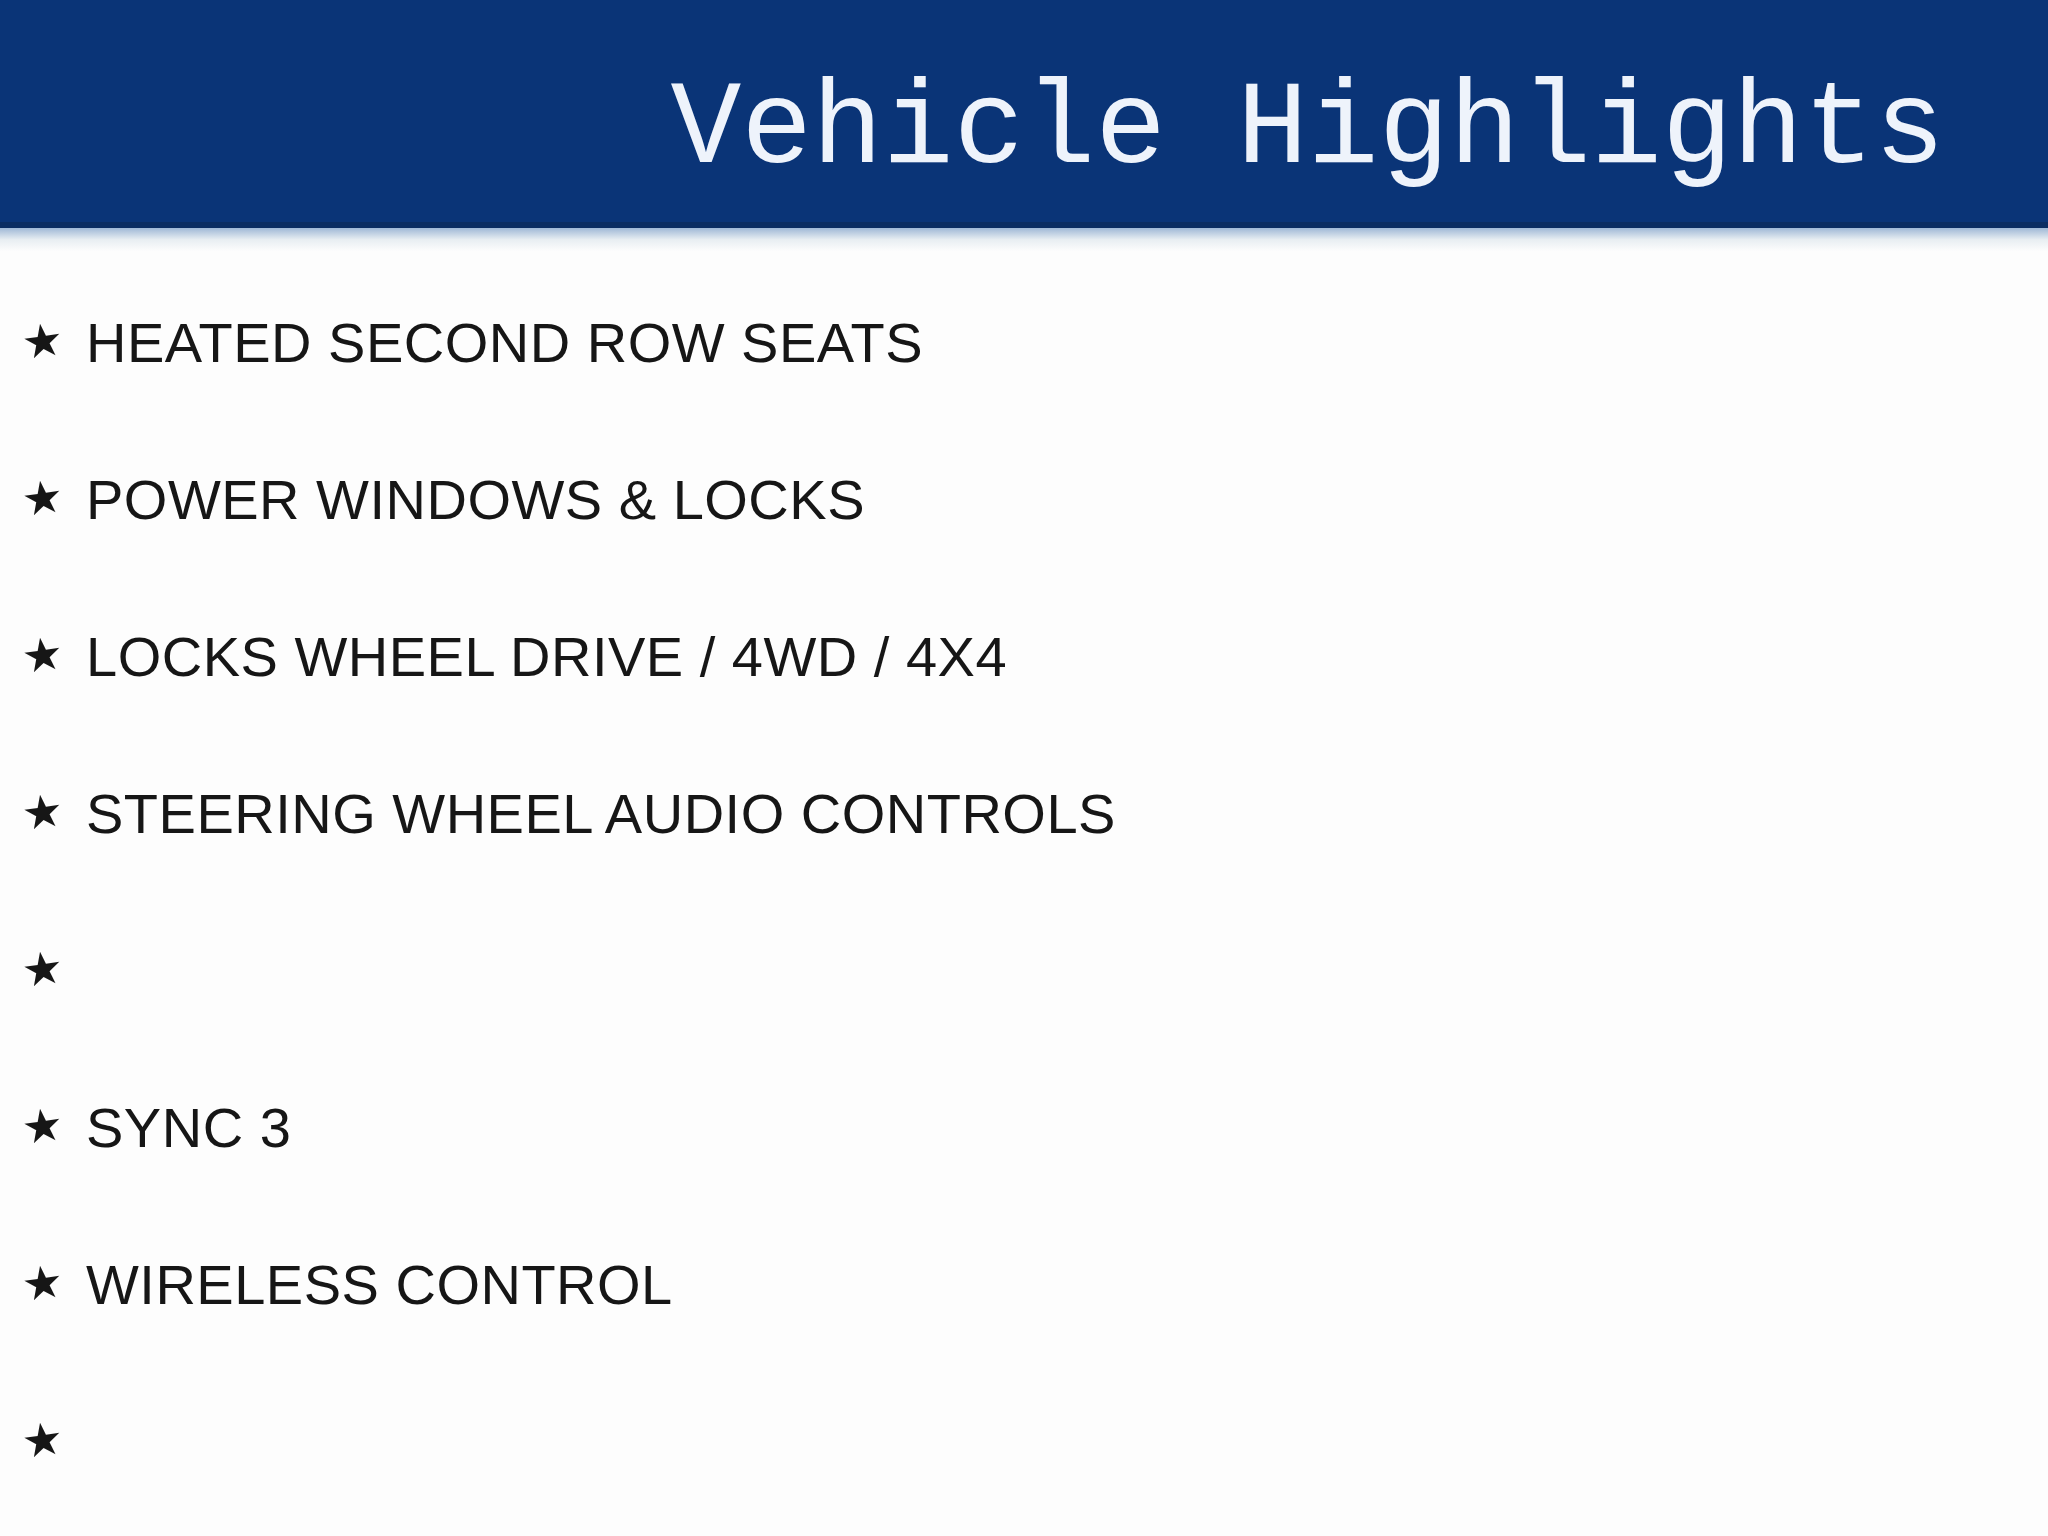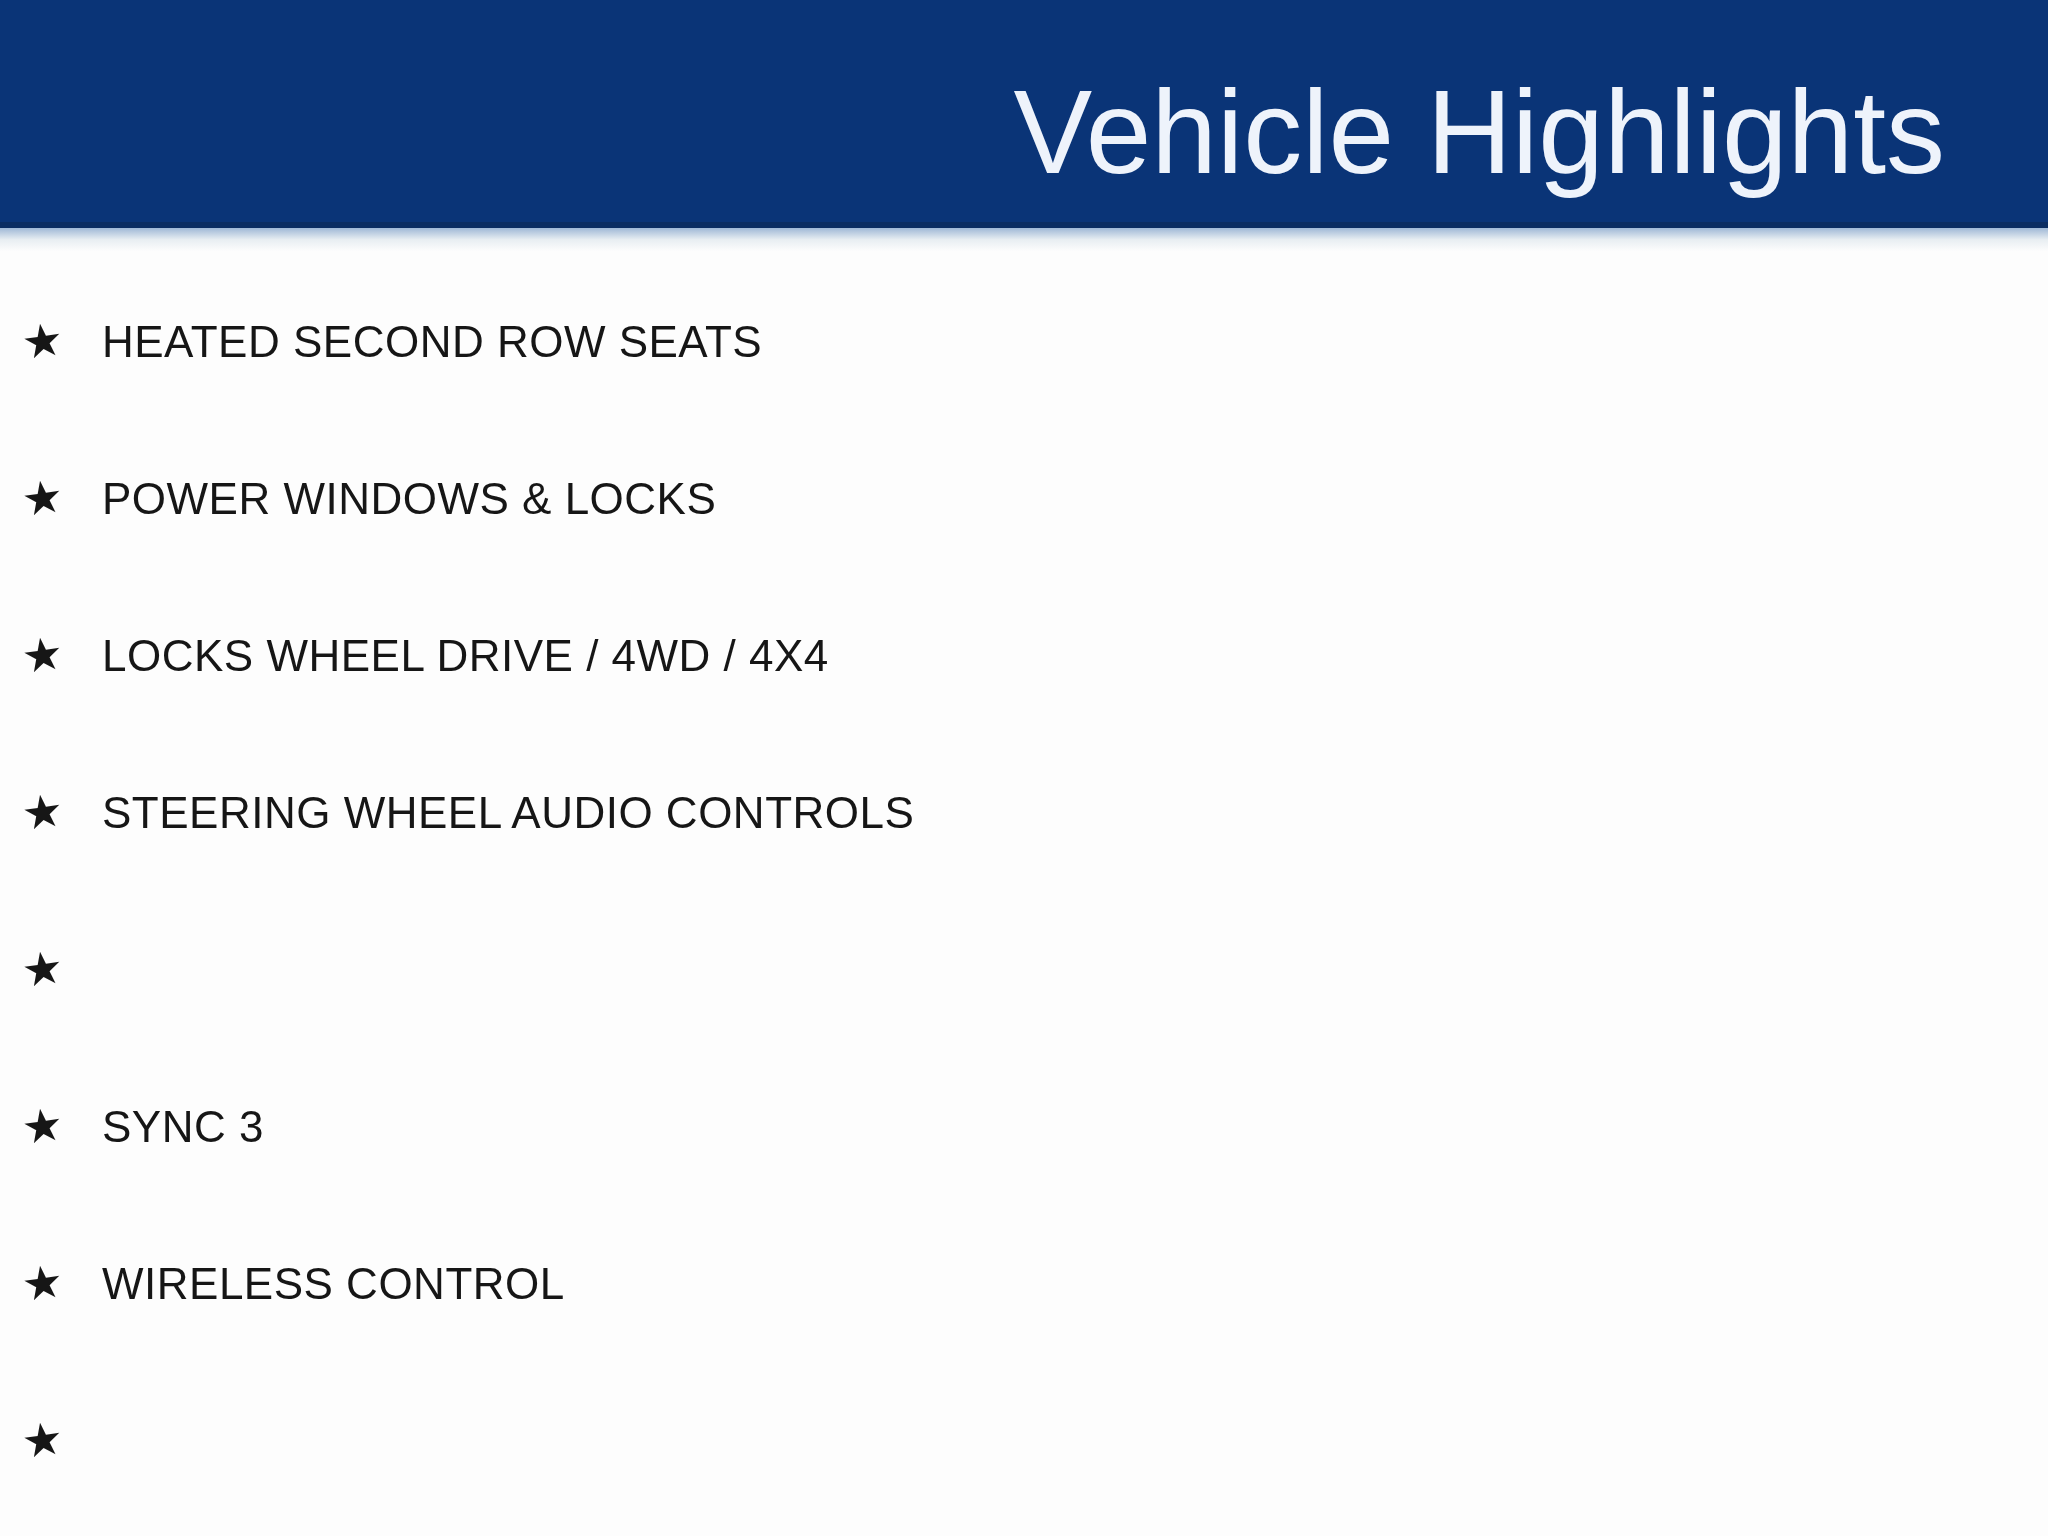--- a/index.html
+++ b/index.html
@@ -32,20 +32,21 @@
   }
   .title {
     margin: 0;
     padding: 64px 103px 0 0;
     font-size: 118px;
     font-weight: 400;
     line-height: normal;
     letter-spacing: 0;
     color: var(--header-title);
     white-space: nowrap;
+    font-family: Liberation Mono, monospace;
   }
   .divider {
     height: 26px;
     background: linear-gradient(to bottom, var(--divider-light) 0%, #e8eef2 45%, var(--body-background) 90%);
   }
   .features {
     list-style: none;
     margin: 0;
     padding: 58px 0 0 22px;
   }
@@ -59,22 +60,22 @@
     flex: 0 0 auto;
     width: 52px;
     font-size: 46px;
     line-height: 1;
     color: var(--item-text);
     transform: rotate(-8deg);
     padding-bottom: 4px;
     text-align: left;
   }
   .label {
-    margin-left: 28px;
-    font-size: 44px;
+    margin-left: 12px;
+    font-size: 56px;
     letter-spacing: 0.5px;
     color: var(--item-text);
     white-space: nowrap;
   }
 </style>
 </head>
 <body>
 
 <div class="slide">
   <header class="banner">

